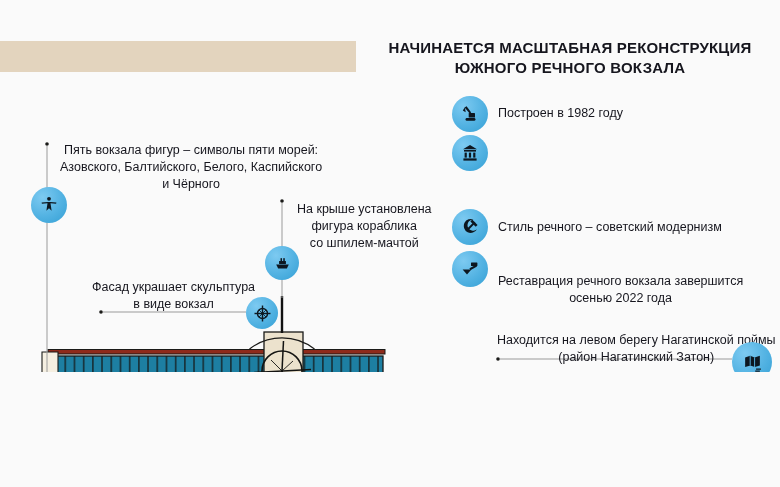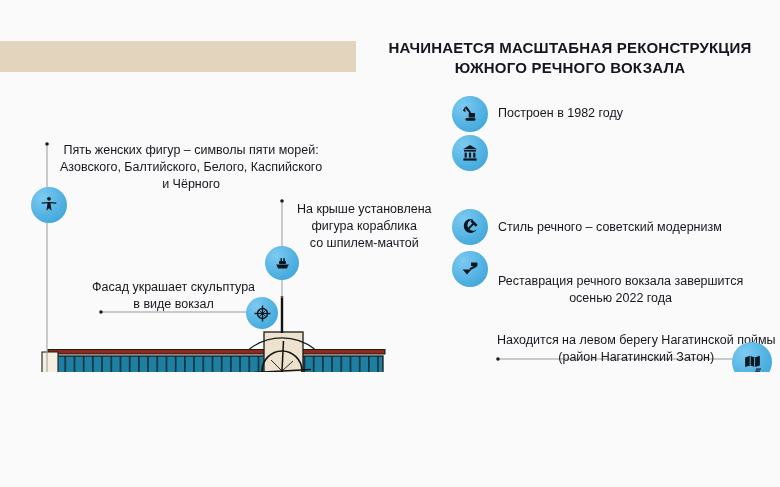--- a/index.html
+++ b/index.html
@@ -149,21 +149,21 @@
       <g fill="#0d1720">
         <rect x="11" y="3.6" width="6.4" height="3.4" rx="0.5"></rect>
         <path d="M2.6 10.6 L11.4 10.6 L7 15.4 Z"></path>
         <rect x="9.5" y="7.6" width="7.5" height="2" transform="rotate(-28 13 8.6)"></rect>
       </g>
     </svg>
   </div>
   <div class="abs fact-text ml" style="left:498px;top:273px">Реставрация речного вокзала завершится
 осенью 2022 года</div>
 
-  <div class="abs anno-text ml" style="left:60px;top:142px">Пять женских фигур – символы пяти морей:
+  <div class="abs anno-text ml" style="left:60px;top:142px">Пять вокзала фигур – символы пяти морей:
 Азовского, Балтийского, Белого, Каспийского
 и Чёрного</div>
   <div class="abs bubble" style="left:31px;top:187px;width:36px;height:36px">
     <svg width="20" height="20" viewBox="0 0 20 20">
       <g fill="#0d1720">
         <circle cx="10" cy="3.8" r="1.9"></circle>
         <path d="M2.6 7.4 L8.6 6.9 L11.4 6.9 L17.4 7.4 L17.1 8.8 L11.5 8.3 L12.6 15.8 L10 13.3 L7.4 15.8 L8.5 8.3 L2.9 8.8 Z"></path>
       </g>
     </svg>
   </div>

